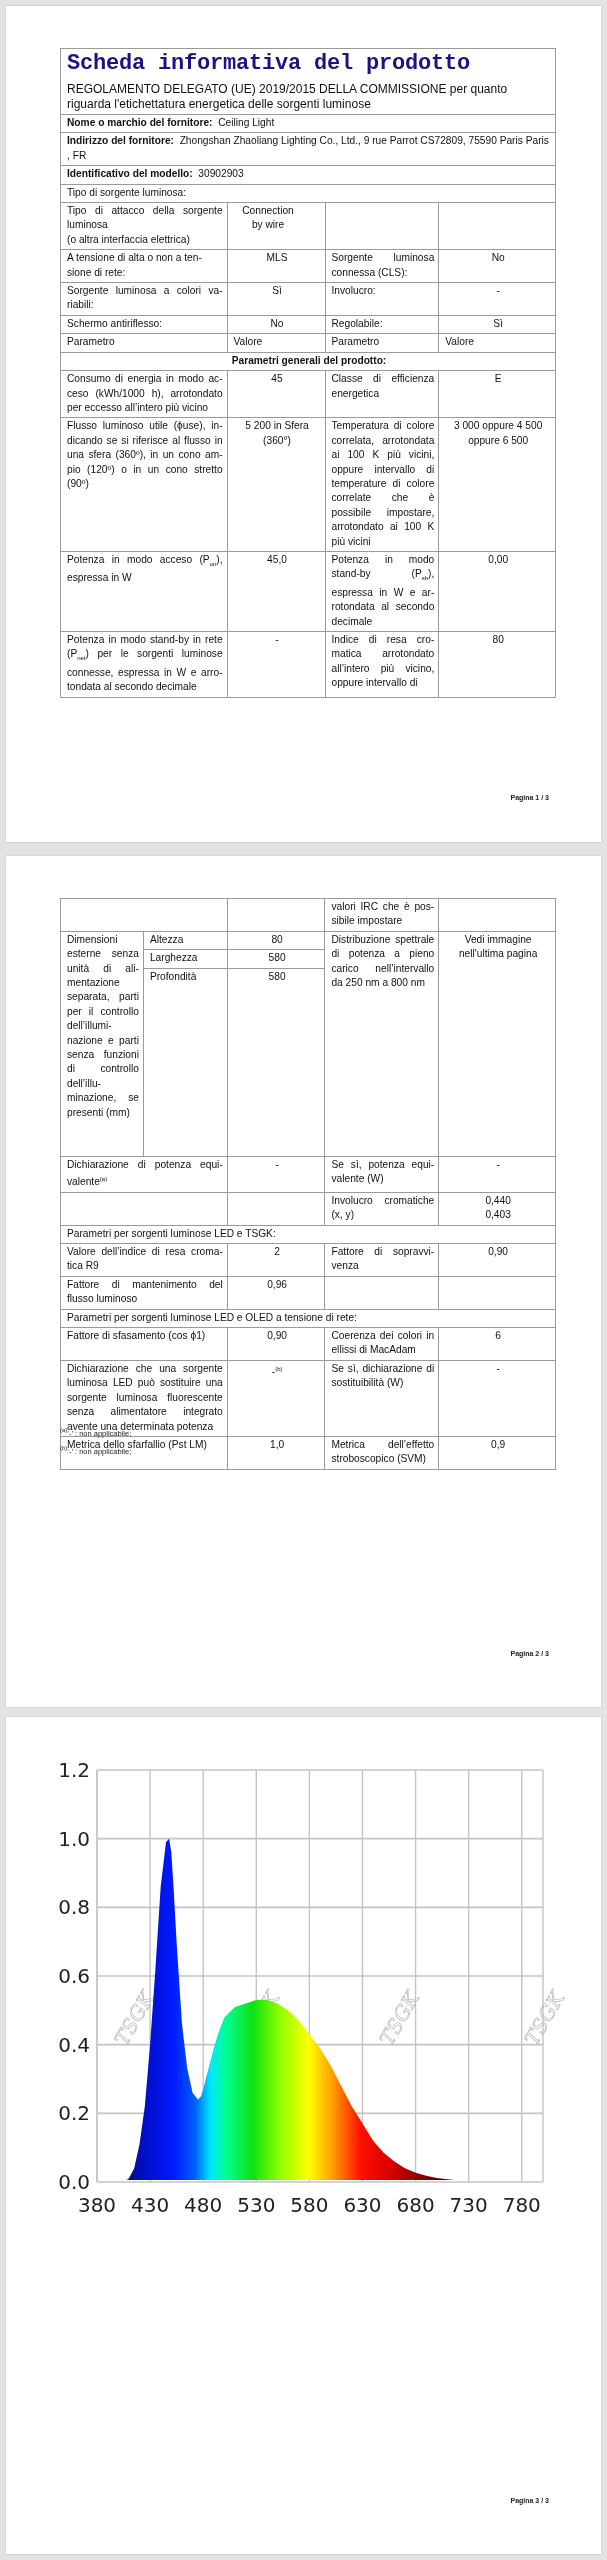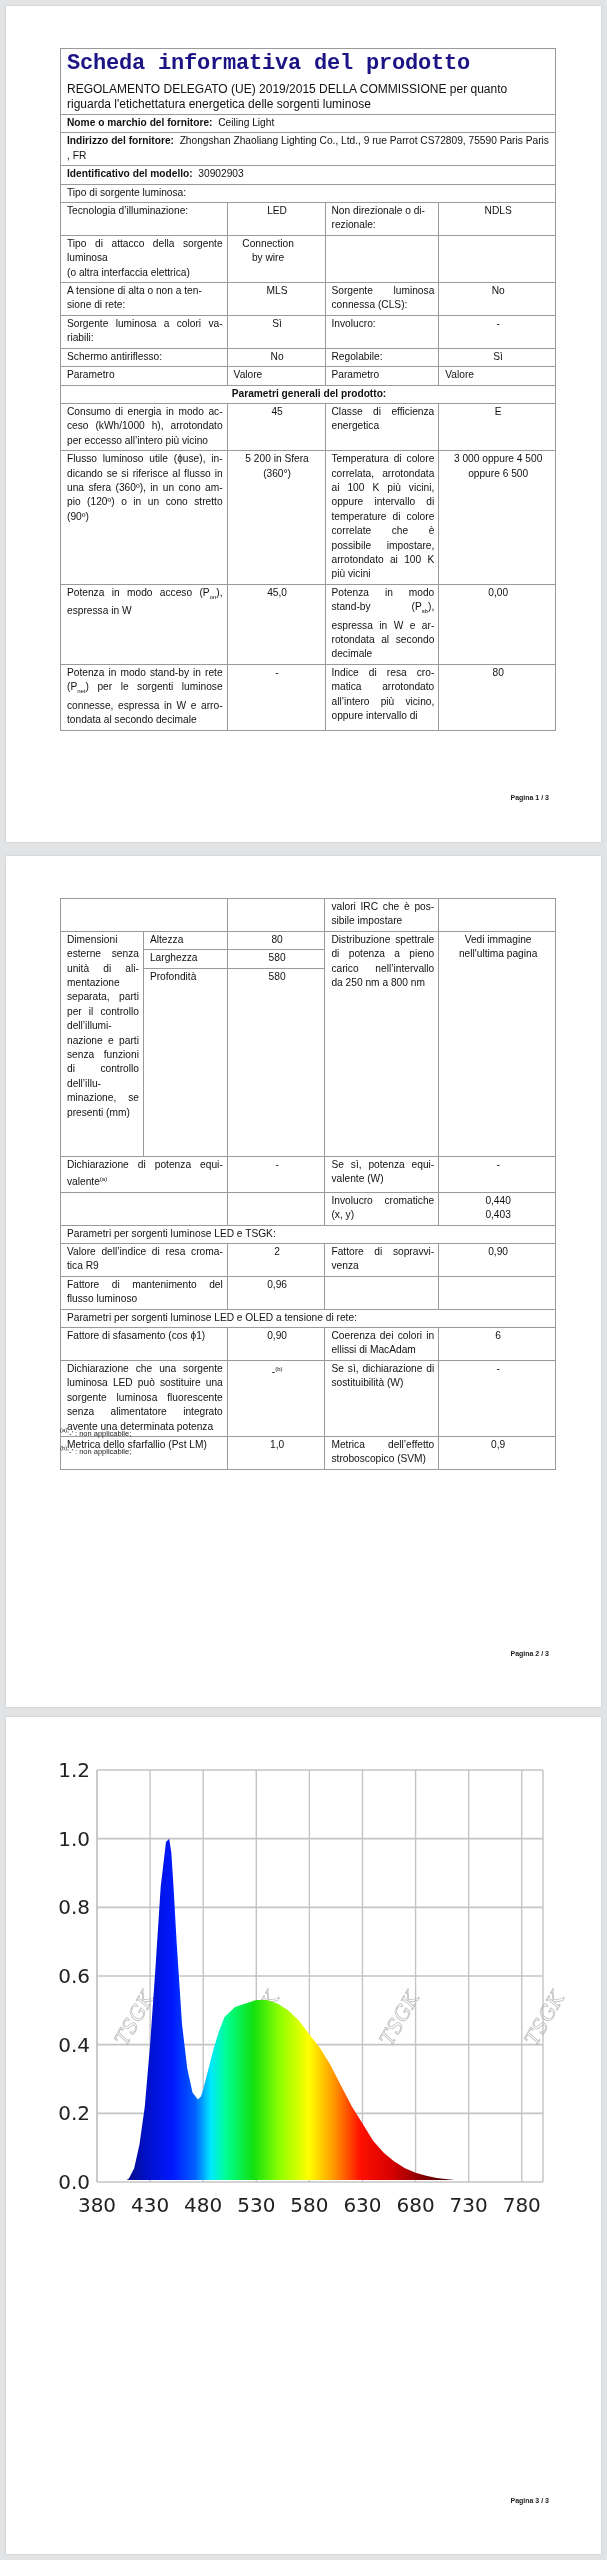--- a/index.html
+++ b/index.html
@@ -73,26 +73,20 @@
     <tr>
       <td colspan="4">
         <span class="lbl">Identificativo del modello:</span>&nbsp;
         <span>30902903</span>
       </td>
     </tr>
     <tr>
           <td colspan="4" class="secl">Tipo di sorgente luminosa:</td>
         </tr>
 
-    <tr>
-      <td>Tecnologia d’illuminazione:</td>
-      <td class="c">LED</td>
-      <td>Non direzionale o di­rezionale:</td>
-      <td class="c">NDLS</td>
-    </tr>
     <tr>
       <td class="j" style="white-space:pre-line">Tipo di attacco della sorgente luminosa
 (o altra interfaccia elettrica)</td>
       <td class="c" style="padding-left:14px;padding-right:30px">Connec­tion by wire</td>
       <td></td>
       <td class="c"></td>
     </tr>
     <tr>
       <td>A tensione di alta o non a ten­sione di rete:</td>
       <td class="c">MLS</td>

